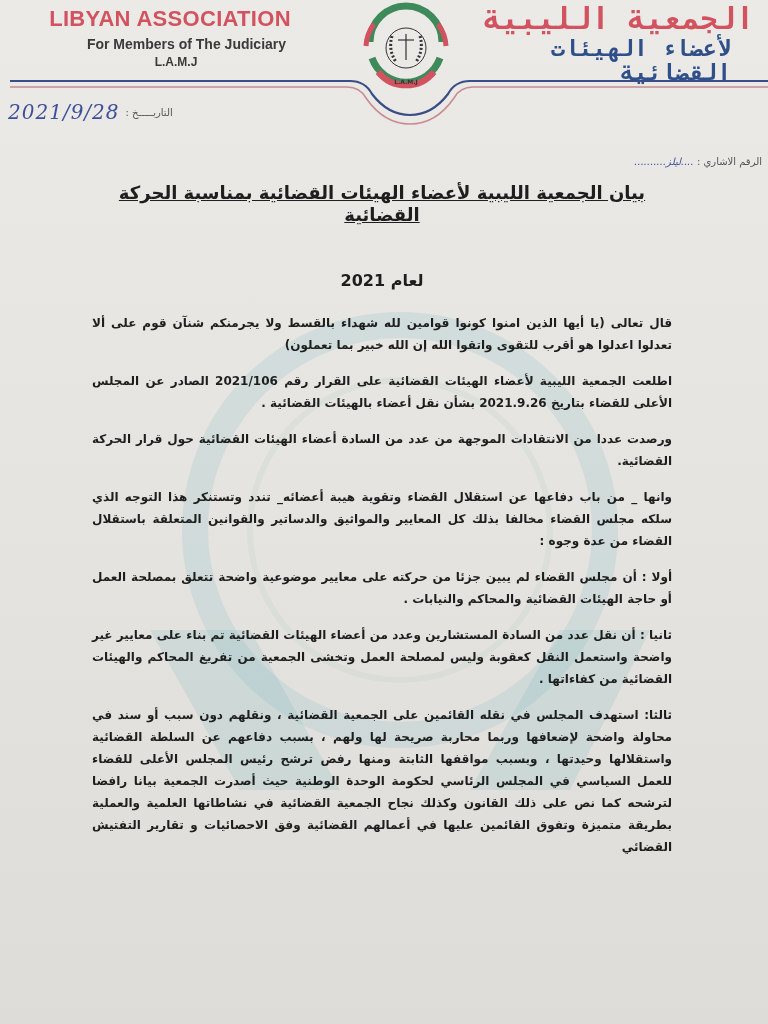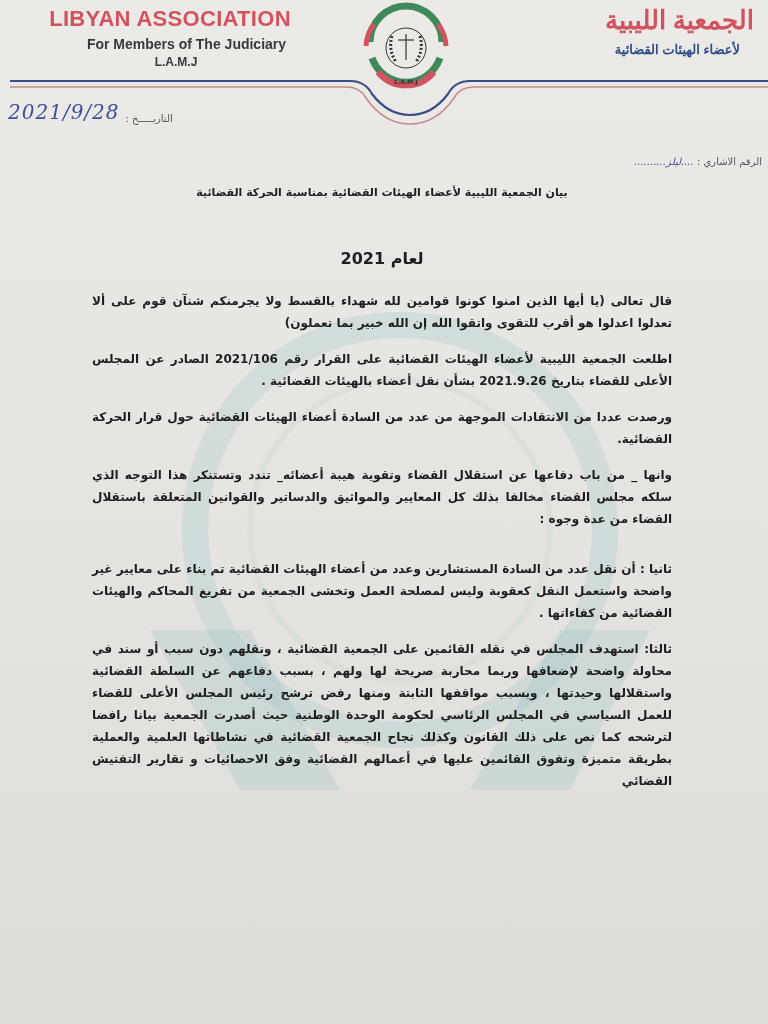--- a/index.html
+++ b/index.html
@@ -17,32 +17,32 @@
   .watermark {
     position:absolute; left:130px; top:300px; width:540px; height:500px;
     pointer-events:none;
   }
   
   .hdr-en { position:absolute; left:0; top:6px; width:340px; text-align:center; }
   .hdr-en .t1 { font-family:"Liberation Sans", sans-serif; font-weight:bold; color:#d2525f; font-size:22px; letter-spacing:0.3px; line-height:26px;}
   .hdr-en .t2 { font-family:"Liberation Sans", sans-serif; font-weight:bold; color:#3a3a3a; font-size:14px; line-height:19px; margin-top:3px;padding-left:33px;}
   .hdr-en .t3 { font-family:"Liberation Sans", sans-serif; font-weight:bold; color:#3a3a3a; font-size:12px; line-height:16px; margin-left:12px;}
   .hdr-ar { position:absolute; right:14px; top:4px; width:300px; text-align:right; direction:rtl; }
-  .hdr-ar .t1 { font-family:Liberation Serif, serif; font-weight:bold; color:#d2525f; font-size:26px; line-height:34px; }
-  .hdr-ar .t2 { font-family:Liberation Sans, sans-serif; font-weight:bold; color:#2f4f8a; font-size:13px; line-height:24px; margin-right:14px;}
+  .hdr-ar .t1 { font-family:Liberation Mono, monospace; font-weight:bold; color:#d2525f; font-size:30px; line-height:34px; }
+  .hdr-ar .t2 { font-family:Liberation Mono, monospace; font-weight:bold; color:#2f4f8a; font-size:23px; line-height:24px; margin-right:23px;}
   .logo { position:absolute; left:356px; top:2px; width:100px; height:92px; }
   .lines { position:absolute; left:0; top:70px; width:768px; height:60px; }
-  .meta-date { position:absolute; left:8px; top:100px; direction:ltr; display:flex; align-items:flex-end; gap:6px; }
+  .meta-date { position:absolute; left:8px; top:100px; direction:ltr; display:flex; align-items:center; gap:6px; }
   .meta-date .hand { font-family:"DejaVu Serif", serif; font-style:italic; color:#3d4f9a; font-size:20px; letter-spacing:1px; }
   .meta-date .lbl { font-size:10px; color:#555; direction:rtl; }
   .meta-ref { position:absolute; right:6px; top:108px; direction:rtl; font-size:10px; color:#555;margin-top:48px; }
   .meta-ref .hand { color:#3d4f9a; font-style:italic; }
   
   .doc { position:absolute; left:92px; top:182px; width:580px; direction:rtl; color:#1e1e1e; }
-  .title { text-align:center; font-weight:bold; font-size:11px; line-height:22px; margin:0; }
+  .title { text-align:center; font-weight:bold; font-size:18px; line-height:22px; margin:0;text-decoration:underline; }
   .subtitle { text-align:center; font-weight:bold; font-size:16px; line-height:22px; margin-top:44px; }
   .para { font-weight:bold; font-size:12px; line-height:22px; text-align:justify; text-align-last:right; margin:0; }
   .p-verse { margin-top:20px; }
   .gap { height:14px; }
   .gap-sm { height:12px; }
 </style>
 </head>
 <body>
 
 <div class="page">
@@ -97,19 +97,20 @@
     <div class="subtitle">لعام 2021</div>
 
     <p class="para p-verse">قال تعالى (يا أيها الذين امنوا كونوا قوامين لله شهداء بالقسط ولا يجرمنكم شنآن قوم على ألا تعدلوا اعدلوا هو أقرب للتقوى واتقوا الله إن الله خبير بما تعملون)</p>
     <div class="gap"></div>
     <p class="para">اطلعت الجمعية الليبية لأعضاء الهيئات القضائية على القرار رقم 2021/106 الصادر عن المجلس الأعلى للقضاء بتاريخ 2021.9.26 بشأن نقل أعضاء بالهيئات القضائية .</p>
     <div class="gap"></div>
     <p class="para">ورصدت عددا من الانتقادات الموجهة من عدد من السادة أعضاء الهيئات القضائية حول قرار الحركة القضائية.</p>
     <div class="gap"></div>
     <p class="para">وانها _ من باب دفاعها عن استقلال القضاء وتقوية هيبة أعضائه_ تندد وتستنكر هذا التوجه الذي سلكه مجلس القضاء مخالفا بذلك كل المعايير والمواثيق والدساتير والقوانين المتعلقة باستقلال القضاء من عدة وجوه :</p>
     <div class="gap"></div>
+    <p class="para">أولا : أن مجلس القضاء لم يبين جزئا من حركته على معايير موضوعية واضحة تتعلق بمصلحة العمل أو حاجة الهيئات القضائية والمحاكم والنيابات .</p>
     <div class="gap"></div>
     <p class="para">ثانيا : أن نقل عدد من السادة المستشارين وعدد من أعضاء الهيئات القضائية تم بناء على معايير غير واضحة واستعمل النقل كعقوبة وليس لمصلحة العمل وتخشى الجمعية من تفريغ المحاكم والهيئات القضائية من كفاءاتها .</p>
     <div class="gap"></div>
     <p class="para">ثالثا: استهدف المجلس في نقله القائمين على الجمعية القضائية ، ونقلهم دون سبب أو سند في محاولة واضحة لإضعافها وربما محاربة صريحة لها ولهم ، بسبب دفاعهم عن السلطة القضائية واستقلالها وحيدتها ، وبسبب مواقفها الثابتة ومنها رفض ترشح رئيس المجلس الأعلى للقضاء للعمل السياسي في المجلس الرئاسي لحكومة الوحدة الوطنية حيث أصدرت الجمعية بيانا رافضا لترشحه كما نص على ذلك القانون وكذلك نجاح الجمعية القضائية في نشاطاتها العلمية والعملية بطريقة متميزة وتفوق القائمين عليها في أعمالهم القضائية وفق الاحصائيات و تقارير التفتيش القضائي</p>
     <div class="gap-sm"></div>
   </div>
 </div>
 
 </body></html>

